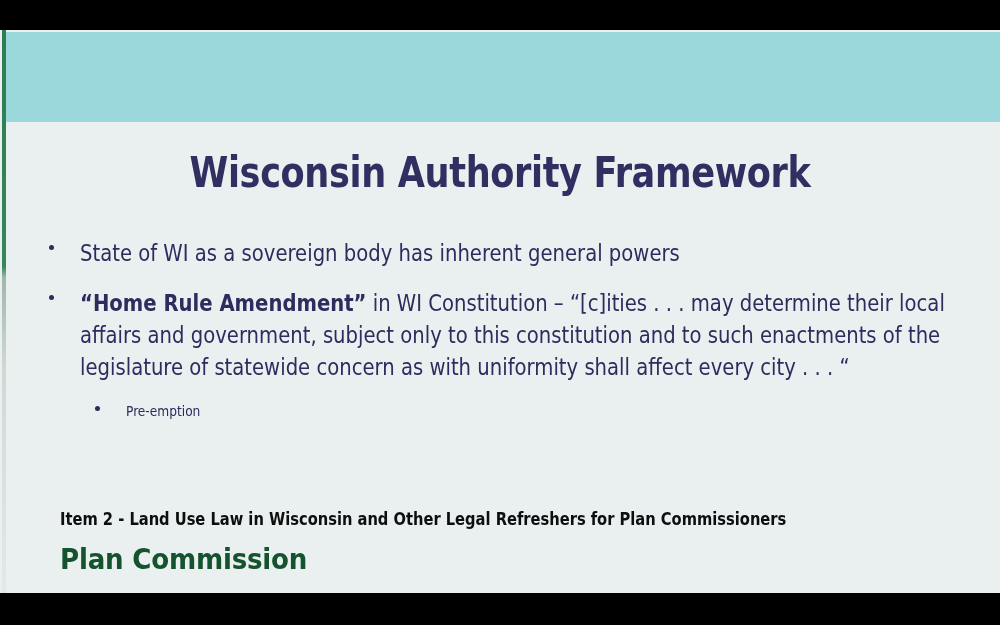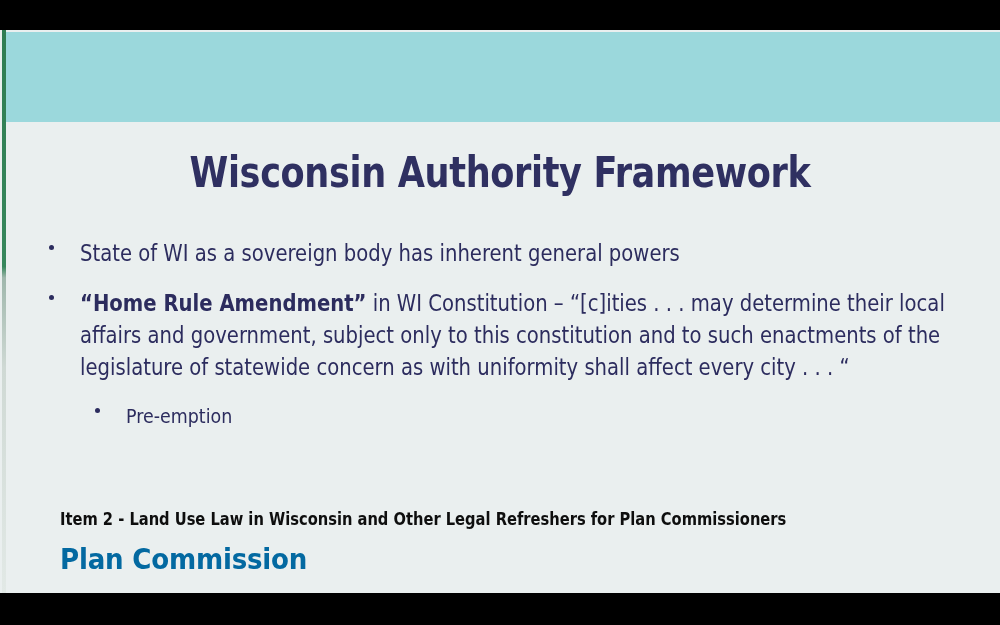--- a/index.html
+++ b/index.html
@@ -93,21 +93,21 @@
   }
   .bullet-row {
     position: relative;
     display: block;
     padding-left: 38px;
     margin-bottom: 18px;
   }
   .bullet-row.sub {
     padding-left: 84px;
     margin-bottom: 16px;
-    font-size: 20px;
+    font-size: 14px;
   }
   .bullet-dot {
     position: absolute;
     left: 7px;
     top: 0.30em;
     width: 5px;
     height: 5px;
     border-radius: 50%;
     background: #2c2c5e;
   }
@@ -141,21 +141,21 @@
     transform: scaleX(0.96);
     transform-origin: left center;
   }
   #banner-body-title {
     position: absolute;
     left: 44px;
     top: 37px;
     font-family: "DejaVu Sans Condensed", "Liberation Sans Narrow", "Liberation Sans", sans-serif;
     font-weight: bold;
     font-size: 29px;
-    color: #0369a1;
+    color: #14532d;
     white-space: nowrap;
     letter-spacing: -0.2px;
   }
 </style>
 </head>
 <body>
 
 <div id="video-frame">
 
   <div class="letterbox top"></div>

